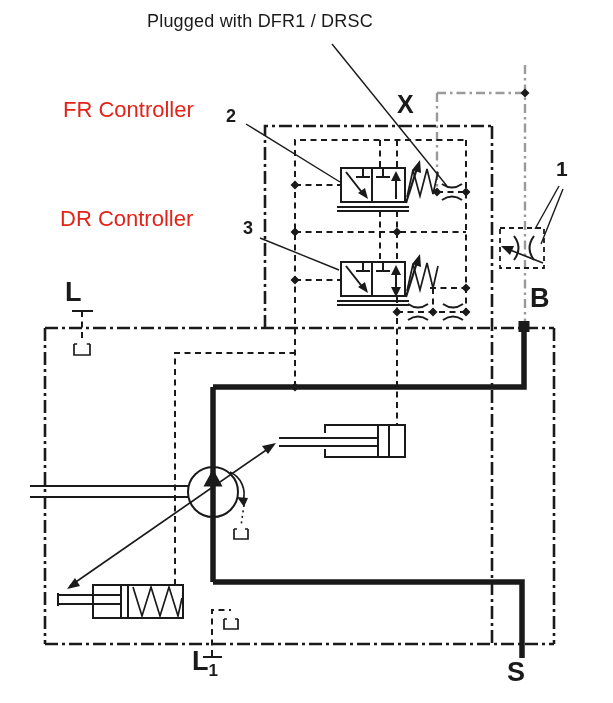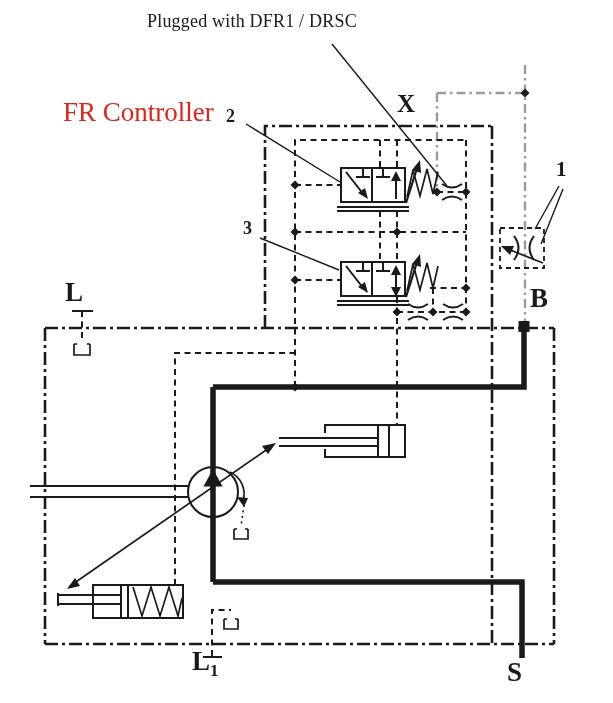--- a/index.html
+++ b/index.html
@@ -1,21 +1,21 @@
 <!DOCTYPE html>
 <html style="--red_label: #e2231a; --line_black: #1a1a1a; --pilot_grey: #9a9a9a; --background: #ffffff;"><head>
 <meta charset="utf-8">
 <style>
   html,body{margin:0;padding:0;background:#fff;}
   #canvas{position:relative;width:570px;height:703px;background:var(--background,#fff);
-          font-family:Liberation Serif, serif;overflow:hidden;}
+          font-family:Liberation Sans, sans-serif;overflow:hidden;}
   #canvas svg{position:absolute;left:0;top:0;}
   .lbl{position:absolute;white-space:nowrap;color:var(--line_black,#1a1a1a);}
   .note{font-size:18px;letter-spacing:.2px;}
-  .red{color:var(--red_label,#e2231a);font-size:27px;}
+  .red{color:var(--red_label,#e2231a);font-size:22px;}
   .num{font-size:18px;font-weight:700;}
   .port{font-weight:700;font-size:27px;}
   .portX{font-weight:700;font-size:25px;}
   .sub{font-size:17px;font-weight:700;vertical-align:-6px;}
   
   .bd  {stroke:var(--line_black);stroke-width:2.6;fill:none;stroke-dasharray:13 4 3 4;}
   .dsh {stroke:var(--line_black);stroke-width:2;fill:none;stroke-dasharray:6 4.5;}
   .gry {stroke:var(--pilot_grey);stroke-width:2.4;fill:none;stroke-dasharray:9 4 2.5 4;}
   .thk {stroke:var(--line_black);stroke-width:5.5;fill:none;}
   .sym {stroke:var(--line_black);stroke-width:2;fill:none;}
@@ -195,20 +195,21 @@
     <path class="ldr" d="M246,124 L340,182"></path>
     <path class="ldr" d="M260,238 L339,270"></path>
     <path class="ldr" d="M559,186 L535,229"></path>
     <path class="ldr" d="M563,189 L541,244"></path>
   </g>
 </svg>
 
 <div class="lbl note" style="left:147px;top:11px;">Plugged with DFR1 / DRSC</div>
 <div class="lbl red" style="left:63px;top:97px;">FR Controller</div>
 <div class="lbl num" style="left:226px;top:106px;">2</div>
+<div class="lbl red" style="left:60px;top:206px;">DR Controller</div>
 <div class="lbl num" style="left:243px;top:218px;">3</div>
 <div class="lbl portX" style="left:397px;top:90px;">X</div>
 <div class="lbl num" style="left:556px;top:157px;font-size:21px;">1</div>
 <div class="lbl port" style="left:65px;top:277px;">L</div>
 <div class="lbl port" style="left:530px;top:283px;">B</div>
 <div class="lbl port" style="left:192px;top:646px;"><span>L</span><span class="sub">1</span></div>
 <div class="lbl port" style="left:507px;top:657px;">S</div>
 
 </div>
 

